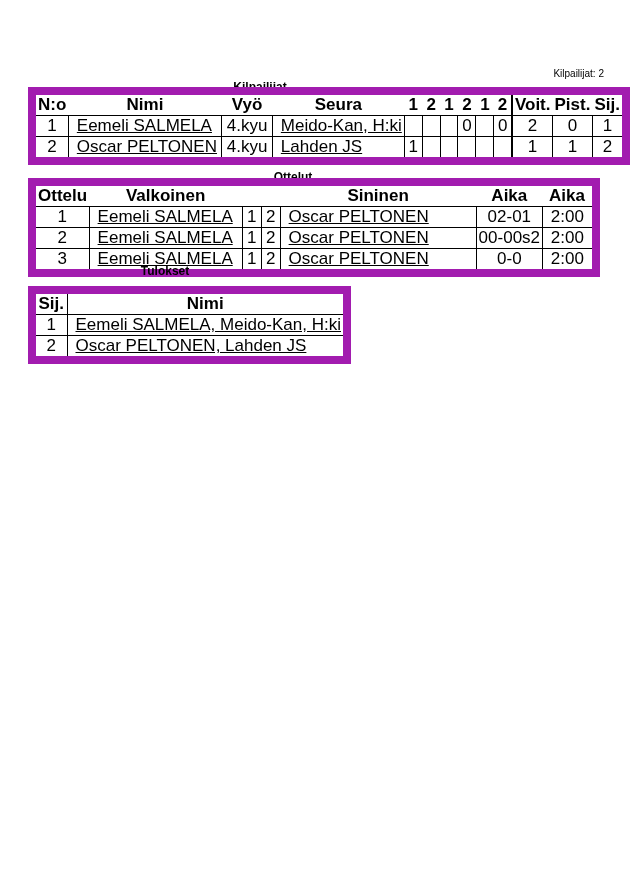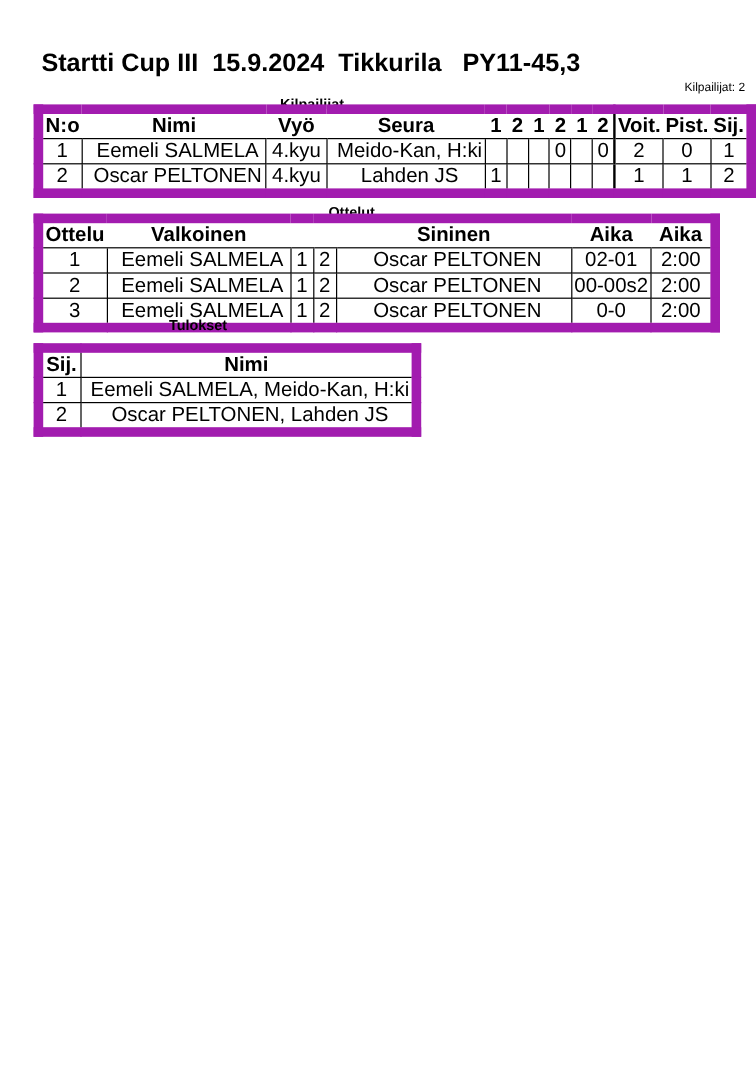--- a/index.html
+++ b/index.html
@@ -15,21 +15,21 @@
 
   .title {
     top: 41px; left: 259px; transform: translateX(-50%);
     font-size: 21px; font-weight: bold; white-space: pre;
   }
   .subtitle {
     top: 80px; left: 260px; transform: translateX(-50%);
     font-size: 12px; font-weight: bold;
   }
   .count {
-    top: 68px; right: 9px;
+    top: 68px; right: 26px;
     font-size: 10px;
   }
   .section-heading {
     font-size: 12px; font-weight: bold;
     transform: translateX(-50%);
   }
   .h-ottelut  { top: 170px; left: 293px; }
   .h-tulokset { top: 264px; left: 165px; }
 
   table.t {
@@ -54,31 +54,30 @@
     height: 18px;
     padding: 0 2px;
     overflow: hidden; white-space: nowrap;
   }
   .t1 { left: 28px; top: 87px; }
   .t2 { left: 28px; top: 178px; }
   .t3 { left: 28px; top: 286px; }
   .t3 th, .t3 td { height: 18px; }
 
   .al { text-align: left; padding-left: 2px !important; }
-  .l  { text-align: center; padding-left: 8px !important; }
+  .l  { text-align: left; padding-left: 8px !important; text-decoration: underline; }
   .c  { text-align: center; }
   .thick-left { border-left: 2px solid #000 !important; }
   .hdr-div-right { border-right: 1px solid #000 !important; }
 </style>
 </head>
 <body>
 
 <div class="page">
 
-  <div class="abs title">Startti Cup III  15.9.2024  Tikkurila   PY11-45,3</div>
   <div class="abs subtitle">Kilpailijat</div>
   <div class="abs count">Kilpailijat: 2</div>
 
   <table class="t t1">
     <colgroup>
       <col style="width:21px">
         <col style="width:154px">
         <col style="width:52px">
         <col style="width:128px">
       <col style="width:19px">

